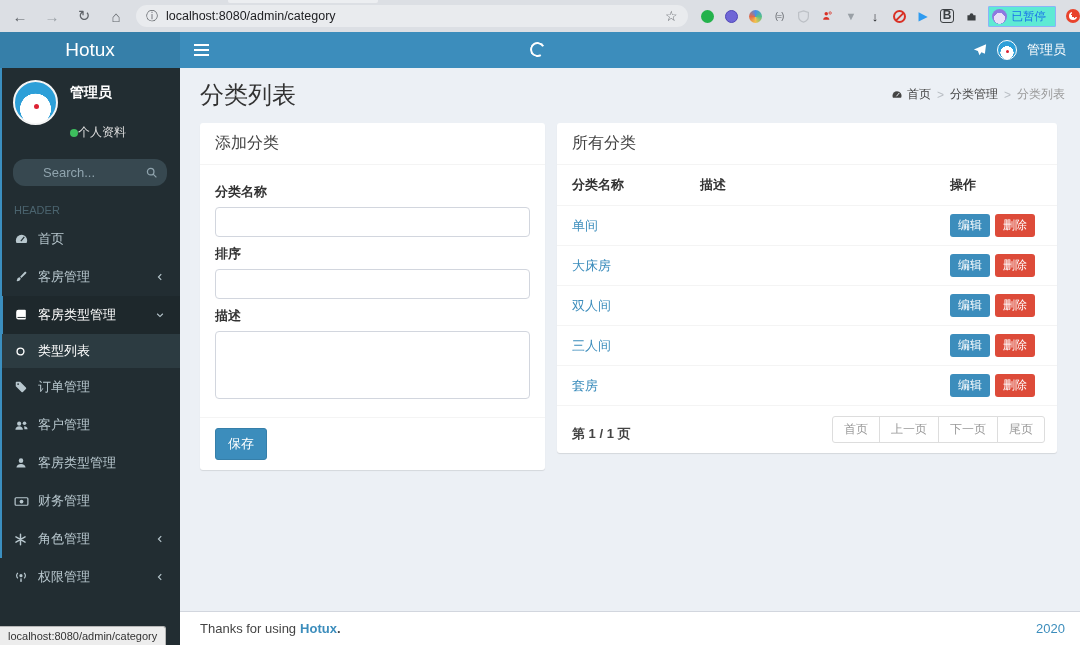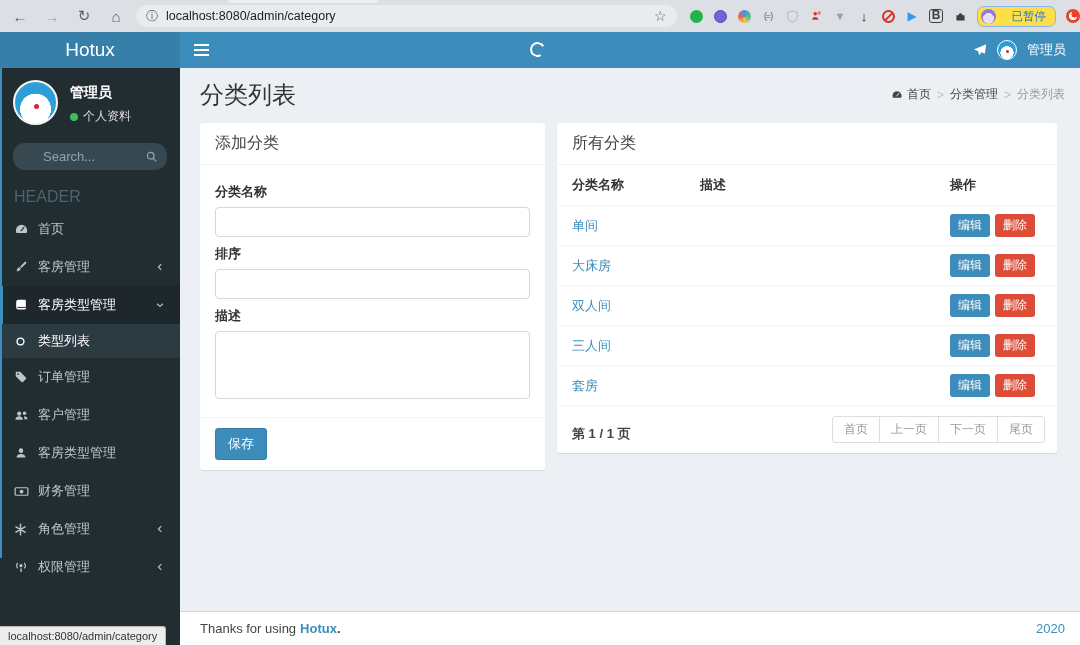--- a/index.html
+++ b/index.html
@@ -21,21 +21,21 @@
   .dotg { width:13px; height:13px; border-radius:50%; background:#24b24c; }
   .dotp { width:13px; height:13px; border-radius:50%; background:#6f66d6; border:1px solid #4f46b8; }
   .dotw { width:13px; height:13px; border-radius:50%; background:conic-gradient(#4a8ee8,#53c08a,#f2c14e,#e06a4a,#4a8ee8); }
   .code-ext { color:#5f6368; font-size:9px; letter-spacing:-1px; }
   .tri { color:#9aa0a6; font-size:11px; }
   .darr { color:#202124; font-weight:bold; font-size:13px; }
   .noentry { width:13px; height:13px; border-radius:50%; border:2px solid #d93025; position:relative; }
   .noentry::after { content:""; position:absolute; left:-1px; top:4px; width:11px; height:2px; background:#d93025; transform:rotate(-45deg); }
   .play { color:#2f9bf0; font-size:12px; }
   .bext { color:#3c4043; font-size:12px; font-weight:bold; border:1.5px solid #3c4043; border-radius:3px; width:14px; height:14px; line-height:11px; text-align:center; }
-  .paused-pill { display:flex; align-items:center; gap:16px; height:21px; border:1.5px solid #8ab4f8; border-radius:7px; padding:0 9px 0 3px; background:#fde047; cursor:pointer; }
+  .paused-pill { display:flex; align-items:center; gap:5px; height:21px; border:1.5px solid #8ab4f8; border-radius:1px; padding:0 9px 0 3px; background:#5eead4; cursor:pointer; }
   .pill-avatar { width:15px; height:15px; border-radius:50%; background:radial-gradient(circle at 50% 62%, #e8dff7 0 45%, #8d7ae0 46%); }
   .paused-pill .plabel { color:#1a73e8; font-size:11.5px; white-space:nowrap; }
   .redring { width:14px; height:14px; border-radius:50%; background:#e8432c; position:relative; }
   .redring::after { content:""; position:absolute; left:3px; top:3px; width:8px; height:8px; border-radius:50%; background:radial-gradient(circle at 70% 30%, #e8432c 0 40%, #fff 41%); }
 
   
   .topbar { position:absolute; top:32px; left:0; width:1080px; height:36px; z-index:40; }
   .logo { position:absolute; left:0; top:0; width:180px; height:36px; background:#367fa9; color:#fff; font-size:19px; font-weight:300; display:flex; align-items:center; justify-content:center; cursor:pointer; }
   .navbar { position:absolute; left:180px; top:0; right:0; height:36px; background:#3c8dbc; display:flex; align-items:center; }
   .hamburger { margin-left:14px; width:15px; cursor:pointer; }
@@ -47,27 +47,27 @@
   .nav-avatar::after { content:""; position:absolute; left:8px; top:9px; width:3px; height:3px; border-radius:50%; background:#d23; }
   .nav-user { font-size:13px; cursor:pointer; }
 
   
   .sidebar { position:absolute; top:68px; left:0; width:180px; height:577px; background:#222d32; z-index:30; }
   .left-edge { position:absolute; left:0; top:68px; width:2px; height:490px; background:#3b8fc0; z-index:35; }
   .user-panel { display:flex; gap:12px; padding:12px 12px 10px 13px; align-items:flex-start; }
   .big-avatar { width:45px; height:45px; border-radius:50%; background:radial-gradient(circle at 50% 66%, #fff 0 45%, #2d9fd8 46%); border:2px solid #f5f5f5; position:relative; flex:none; cursor:pointer; }
   .big-avatar::after { content:""; position:absolute; left:19px; top:22px; width:5px; height:5px; border-radius:50%; background:#d23; }
   .uname { color:#fff; font-size:14px; font-weight:bold; margin-top:4px; }
-  .ustatus { display:flex; align-items:center; gap:5px; margin-top:6px; color:#ddd; font-size:12px; cursor:pointer; }
+  .ustatus { display:flex; align-items:center; margin-top:22px; color:#ddd; font-size:12px; cursor:pointer; }
   .gdot { width:8px; height:8px; border-radius:50%; background:#3dbd5d; }
   .search-box { margin:8px 13px 0 13px; display:flex; background:#374850; border-radius:12px; height:27px; align-items:center;padding-left:20px; }
   .search-box input { flex:1; background:transparent; border:none; outline:none; color:#ccc; font-size:13px; padding:0 10px; width:100px; font-family:inherit; }
   .search-box input::placeholder { color:#90a4ae; }
   .search-btn { background:transparent; border:none; color:#90a4ae; padding:0 9px; cursor:pointer; }
-  .section-label { color:#4b646f; font-size:16px; padding:18px 0 4px 14px; }
+  .section-label { color:#4b646f; font-size:11px; padding:18px 0 4px 14px; }
   .menu { display:flex; flex-direction:column; }
   .menu-item { display:flex; align-items:center; gap:9px; padding:10px 14px; color:#b8c7ce; font-size:13px; text-decoration:none; cursor:pointer; position:relative; }
   .menu-item .mi-icon { width:15px; color:inherit; flex:none; }
   .menu-item .mi-chevron { margin-left:auto; width:11px; color:#b8c7ce; }
   .menu-item.active-parent { background:#1e282c; color:#fff; border-left:3px solid #3c8dbc; padding-left:11px; }
   .menu-item.submenu { background:#2c3b41; color:#fff; padding-top:8px; padding-bottom:8px; }
 
   
   .content { position:absolute; top:68px; left:180px; width:900px; height:544px; background:#ecf0f5; overflow:hidden; }
   .content-header { position:relative; padding:11px 15px 0 20px; }

